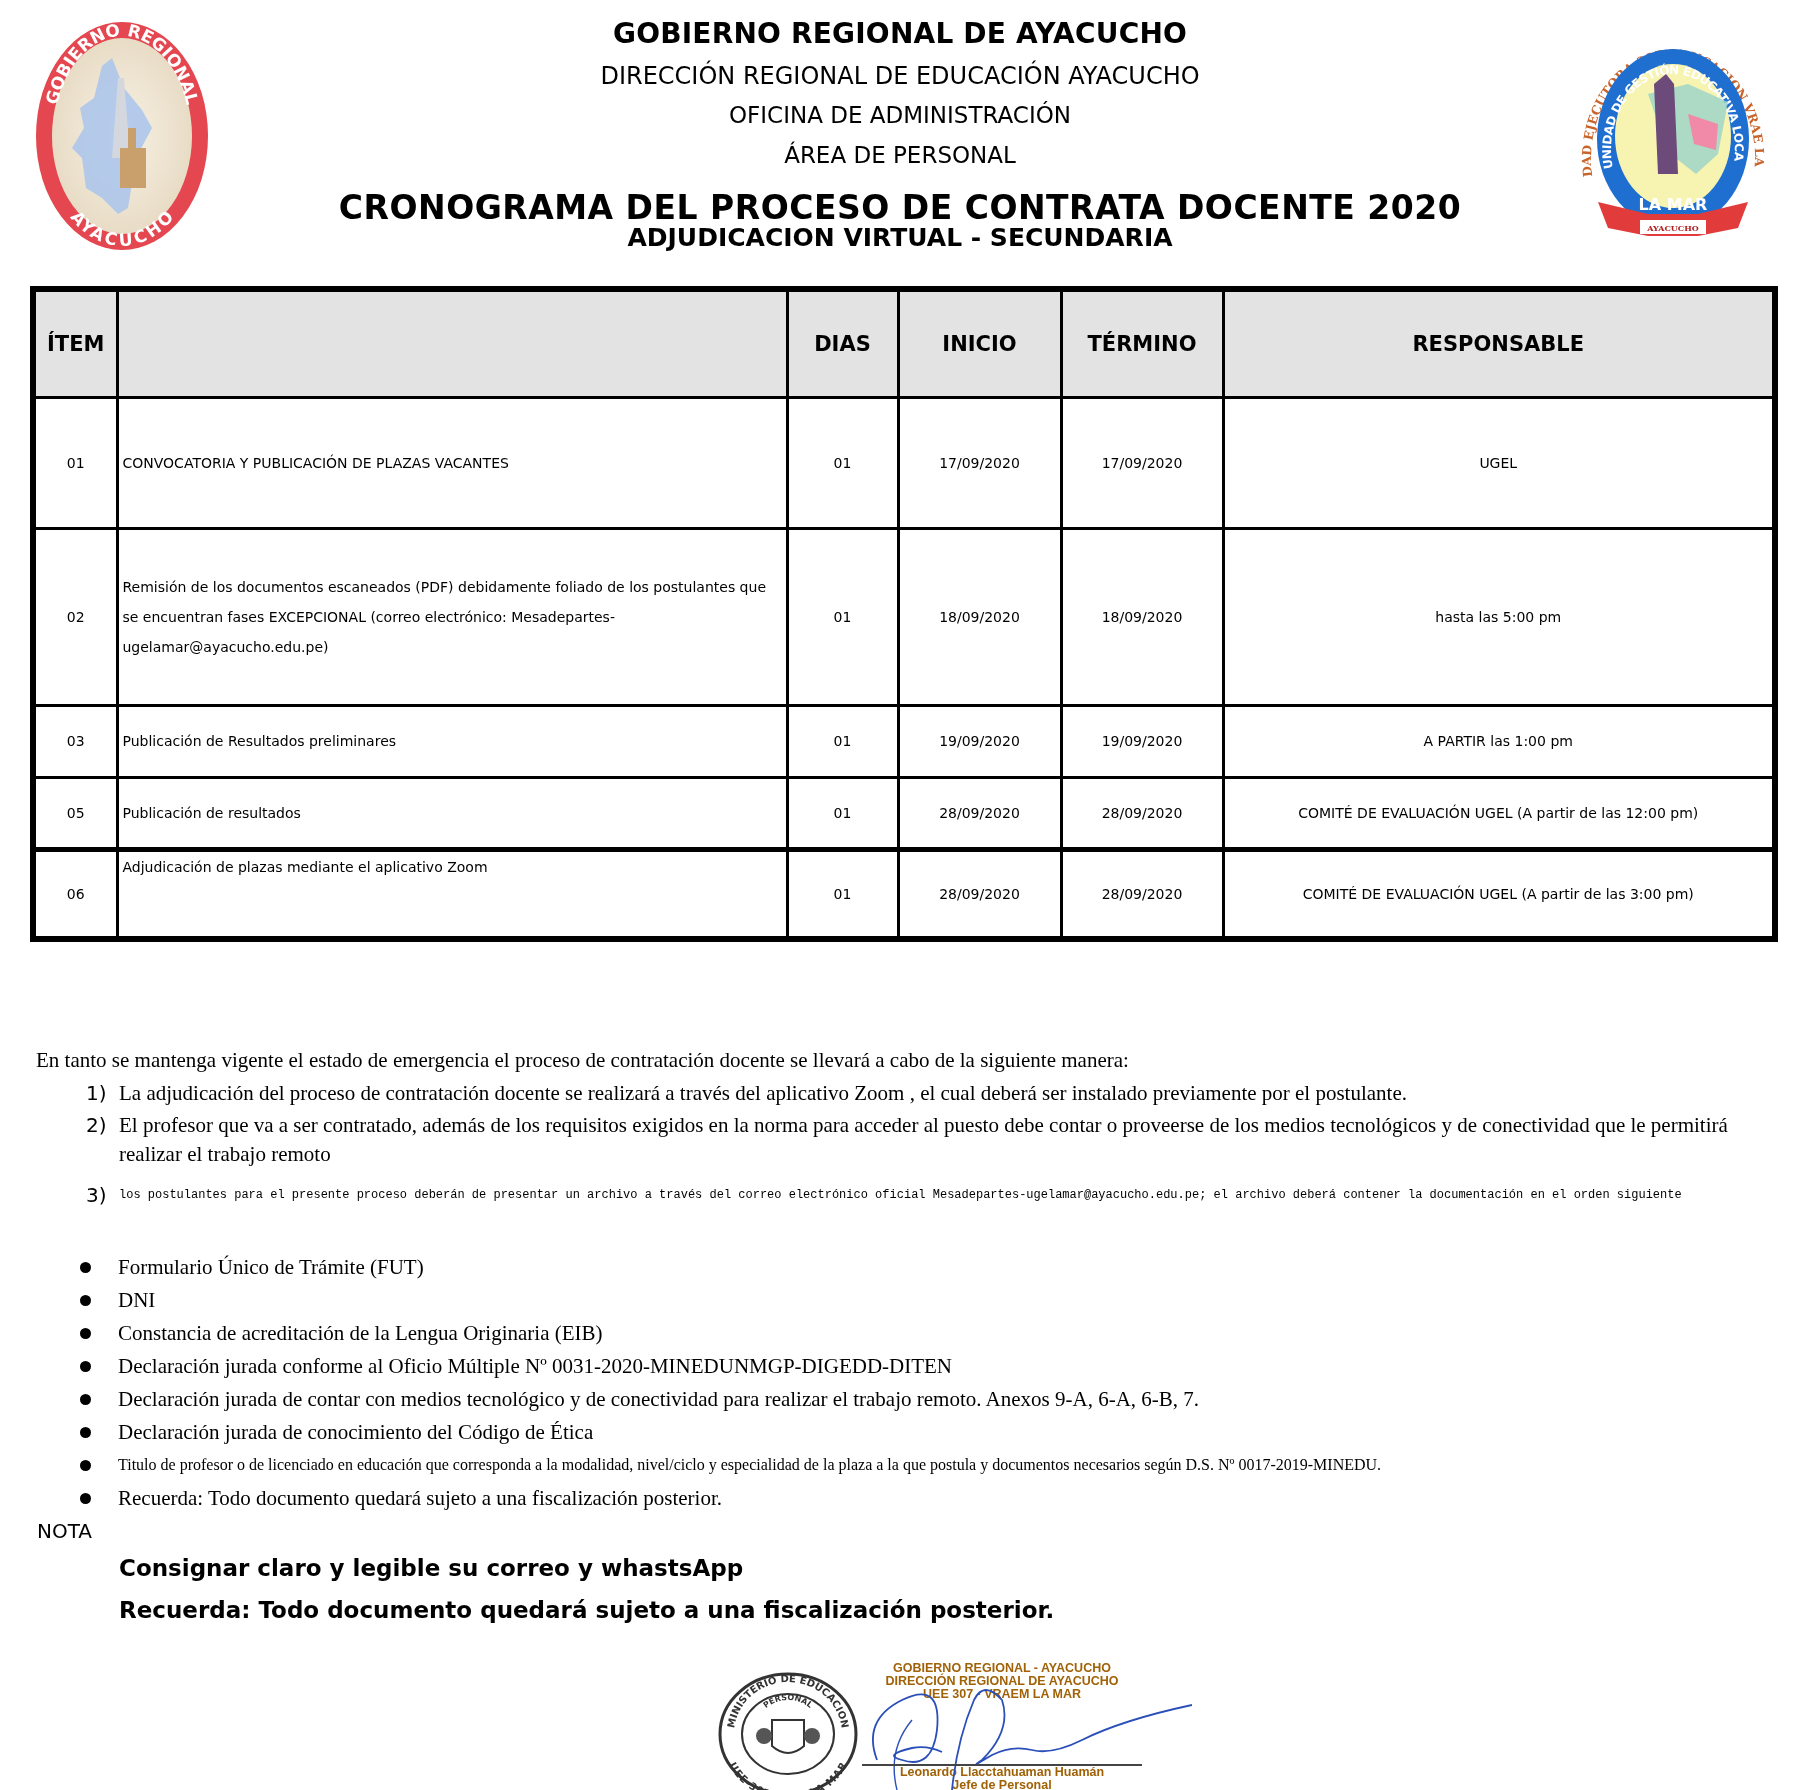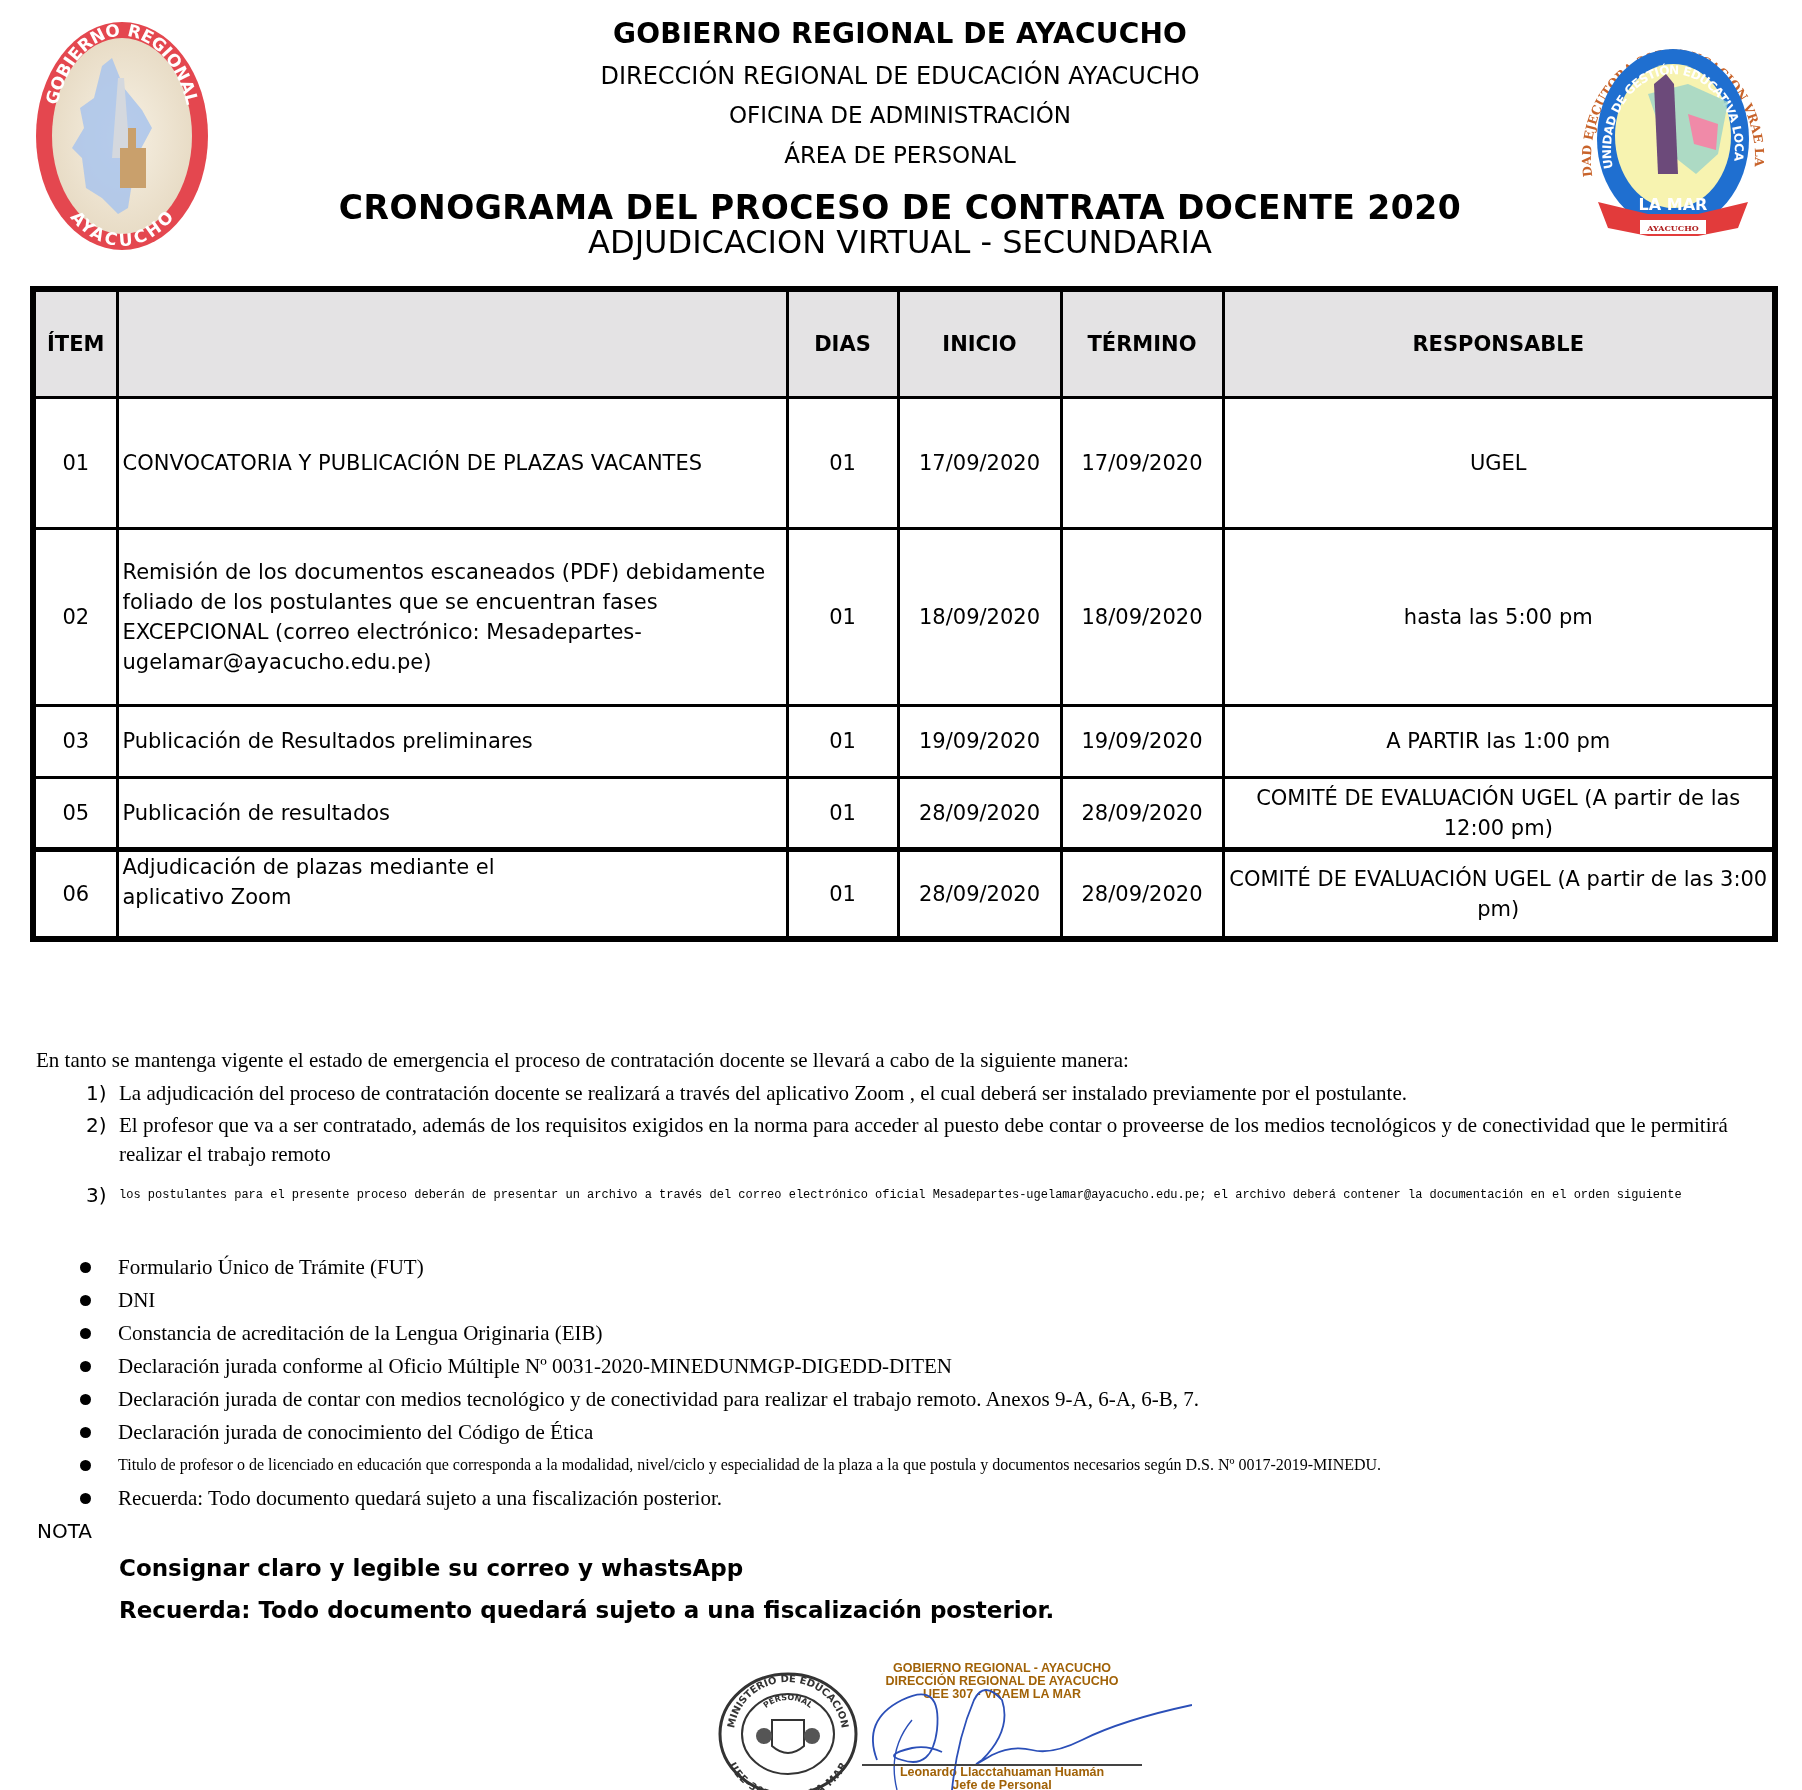--- a/index.html
+++ b/index.html
@@ -10,25 +10,25 @@
     .logo-left { position: absolute; left: 32px; top: 18px; width: 180px; height: 236px; }
     .logo-right { position: absolute; left: 1578px; top: 24px; width: 190px; height: 225px; }
 
     
     .hdr { position: absolute; left: 300px; width: 1200px; text-align: center; }
     .hdr-1 { top: 17px; font-size: 28px; font-weight: bold; letter-spacing: 0.2px; }
     .hdr-2 { top: 62px; font-size: 24px; }
     .hdr-3 { top: 102px; font-size: 23px; }
     .hdr-4 { top: 142px; font-size: 23px; }
     .hdr-5 { top: 188px; font-size: 33px; font-weight: bold; letter-spacing: 0.5px; }
-    .hdr-6 { top: 223px; font-size: 32px; font-weight: normal; }
+    .hdr-6 { top: 223px; font-size: 25px; font-weight: bold; }
 
     
     .sched { position: absolute; left: 30px; top: 286px; width: 1748px; border-collapse: collapse; border: 6px solid #000; table-layout: fixed; }
-    .sched th, .sched td { border: 3px solid #000; font-size: 21px; line-height: 30px; vertical-align: middle; }
+    .sched th, .sched td { border: 3px solid #000; font-size: 14px; line-height: 30px; vertical-align: middle; }
     .sched th { background: #e4e3e4; font-weight: bold; text-align: center; height: 108px; font-size: 21px; }
     .sched td.c { text-align: center; }
     .sched td.l { text-align: left; padding-left: 4px; padding-right: 4px; }
     .sched tr.r1 td { height: 131px; }
     .sched tr.r2 td { height: 177px; }
     .sched tr.r3 td { height: 72px; }
     .sched tr.r4 td { height: 73px; }
     .sched tr.r5 td { height: 72px; }
     .sched tr.r6 td { height: 90px; }
     .sched tr.r6 { border-top: 5px solid #000; }

